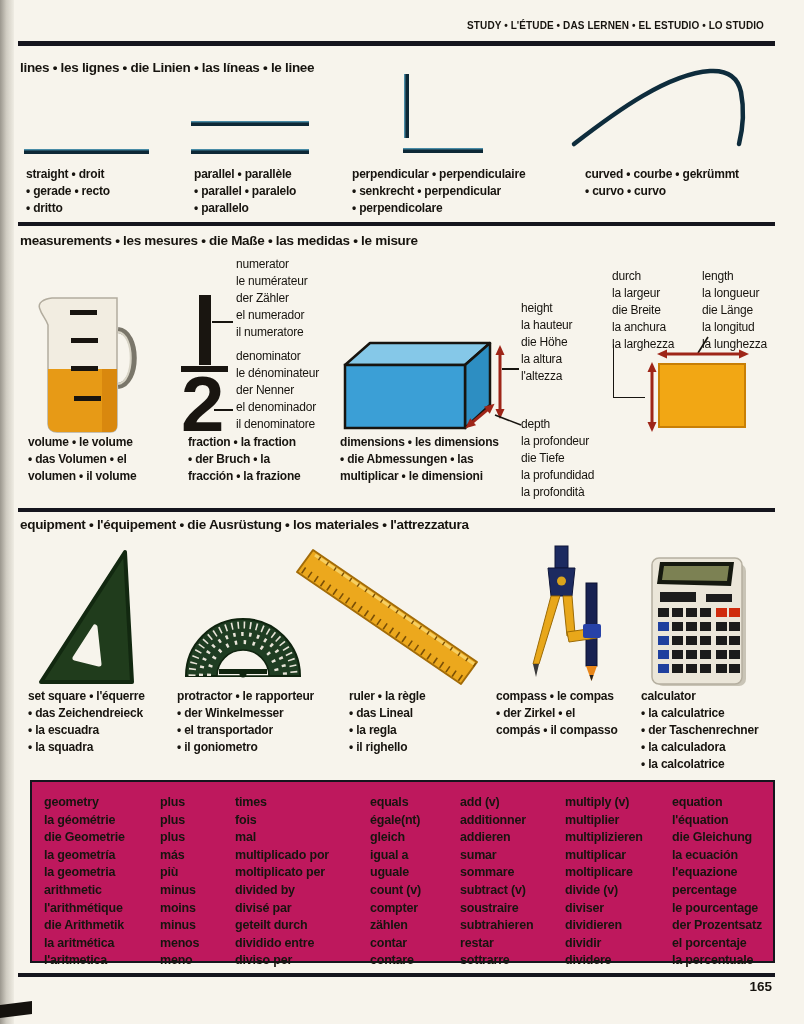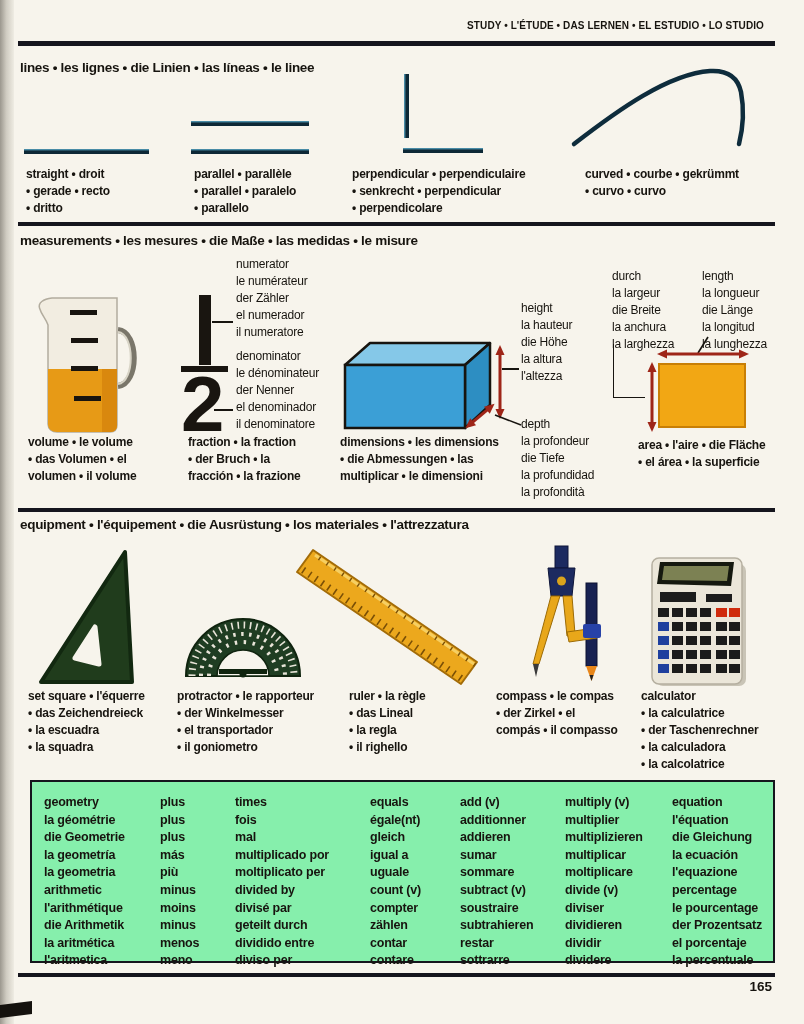--- a/index.html
+++ b/index.html
@@ -18,21 +18,21 @@
   .vline{position:absolute;background:linear-gradient(90deg,#5aa8c6,#0d2836 45%,#0d2836);}
   .connector{position:absolute;background:#17140f;}
   .frac-one{position:absolute;left:199px;top:295px;width:12px;height:70px;background:#191510;
         color:transparent;overflow:hidden;font-size:10px;}
   .frac-bar{position:absolute;left:181px;top:366px;width:47px;height:5.5px;background:#191510;}
   .frac-two{position:absolute;left:181px;top:372px;font-weight:700;font-size:78px;line-height:64px;color:#191510;}
   .area-rect{position:absolute;left:658px;top:363px;width:88px;height:65px;background:#f2a714;
         border:2px solid #c87f06;box-sizing:border-box;}
   .l-connector{position:absolute;left:613px;top:344px;width:31px;height:53px;
         border-left:1.6px solid #17140f;border-bottom:1.6px solid #17140f;}
-  .vtable{position:absolute;left:30px;top:780px;width:745px;height:183px;background:#86efac;
+  .vtable{position:absolute;left:30px;top:780px;width:745px;height:183px;background:#be185d;
         border:2.5px solid #15151d;box-sizing:border-box;}
   .tcell{position:absolute;font-weight:700;font-size:12.5px;line-height:17.5px;letter-spacing:-0.2px;}
   .tcell div{white-space:nowrap;}
   .footer-langs{position:absolute;left:28px;top:985px;font-weight:700;font-size:11.5px;letter-spacing:-0.1px;white-space:nowrap;margin-top:44px;}
   .page-number{position:absolute;right:32px;top:979px;font-weight:700;font-size:13.5px;}
   .corner-wedge{position:absolute;left:0;top:1003px;width:32px;height:13px;background:#15120e;transform:skewY(-7deg);}
   svg{position:absolute;display:block;}
 </style>
 </head>
 <body>
@@ -183,24 +183,20 @@
     <line x1="9" y1="8" x2="85" y2="8" stroke="#9e2518" stroke-width="3"></line>
     <polygon points="1,8 11,3.5 11,12.5" fill="#9e2518"></polygon>
     <polygon points="93,8 83,3.5 83,12.5" fill="#9e2518"></polygon>
   </svg>
   <svg style="left:644px;top:361px" width="16" height="72" viewBox="0 0 16 72">
     <line x1="8" y1="9" x2="8" y2="63" stroke="#9e2518" stroke-width="3"></line>
     <polygon points="8,1 3.5,11 12.5,11" fill="#9e2518"></polygon>
     <polygon points="8,71 3.5,61 12.5,61" fill="#9e2518"></polygon>
   </svg>
   <div class="area-rect"></div>
-  <div class="cap" style="left:638px;top:437px">
-      <div>area • l'aire • die Fläche</div>
-      <div>• el área • la superficie</div>
-    </div>
 
   <div class="rule" style="left:18px;top:508px;width:757px;height:3.5px"></div>
 
   <div class="heading" style="left:20px;top:517px">equipment • l'équipement • die Ausrüstung • los materiales • l'attrezzatura</div>
 
   <svg style="left:35px;top:546px" width="105" height="140" viewBox="0 0 105 140">
     <polygon points="6,136 90,6 97,136" fill="#203c1c" stroke="#122810" stroke-width="4" stroke-linejoin="round"></polygon>
     <polygon points="40,112 60,81 64,118" fill="#f7f4ec" stroke="#f7f4ec" stroke-width="5" stroke-linejoin="round"></polygon>
   </svg>
 

